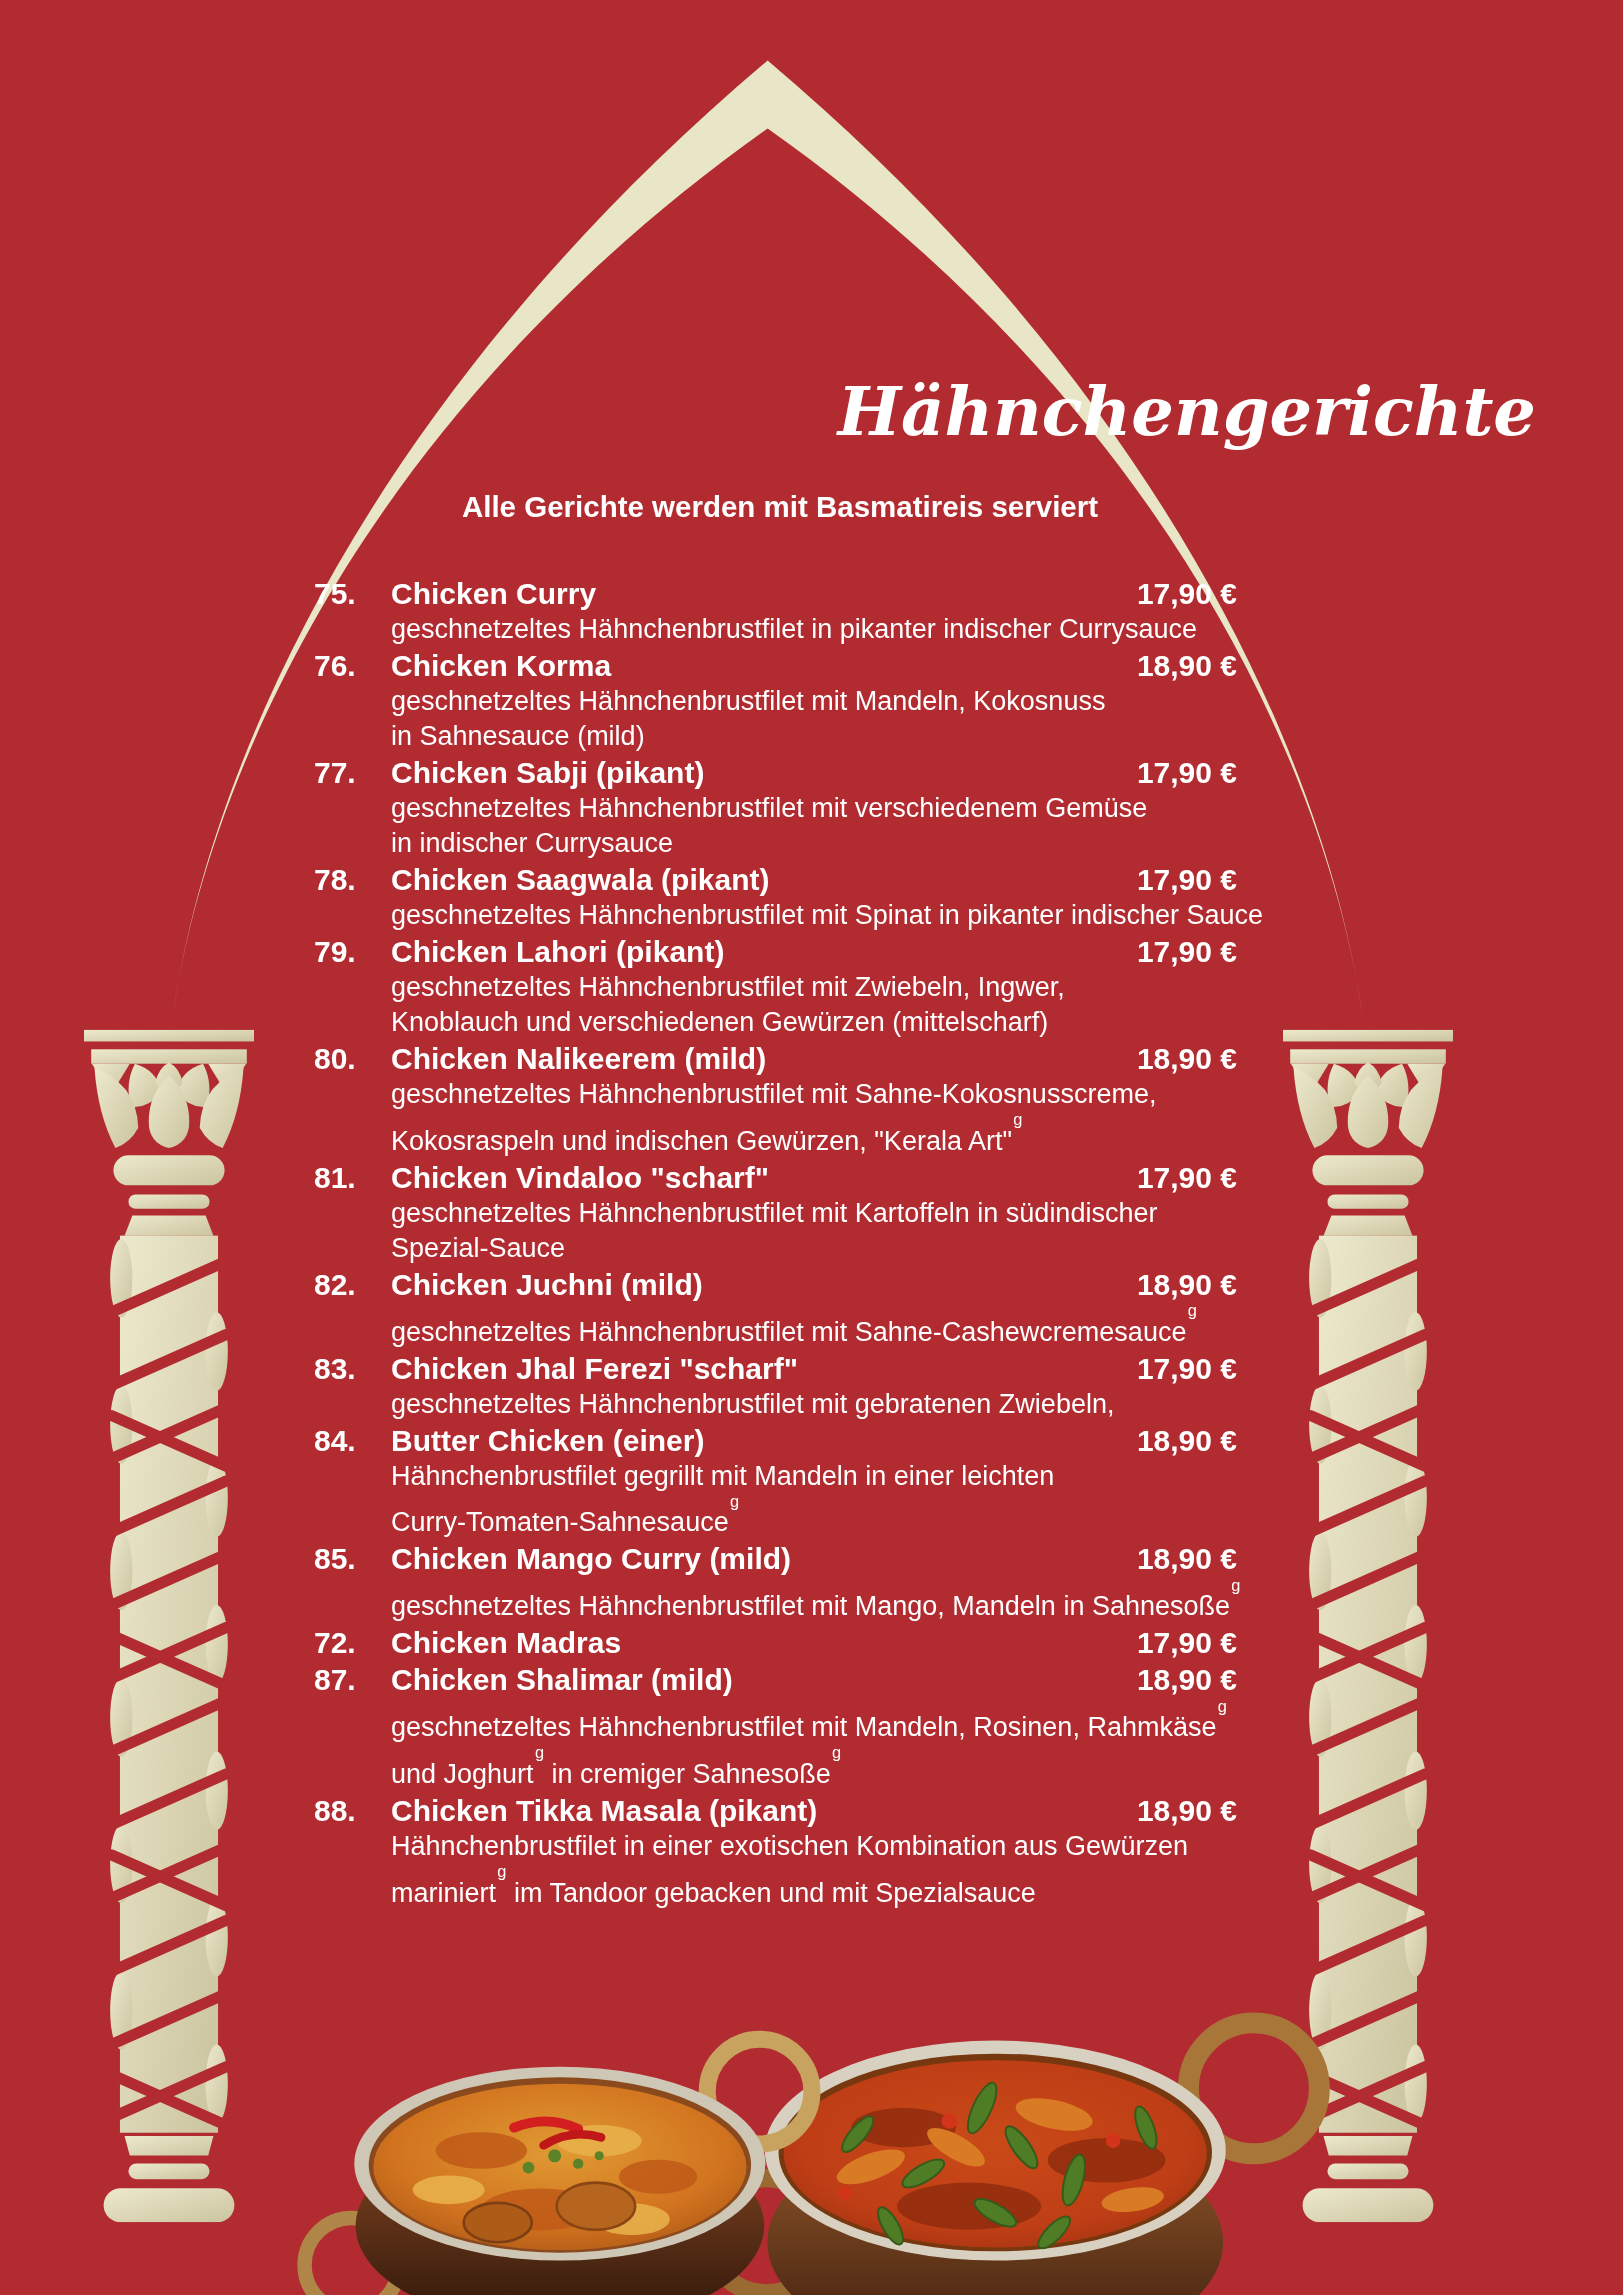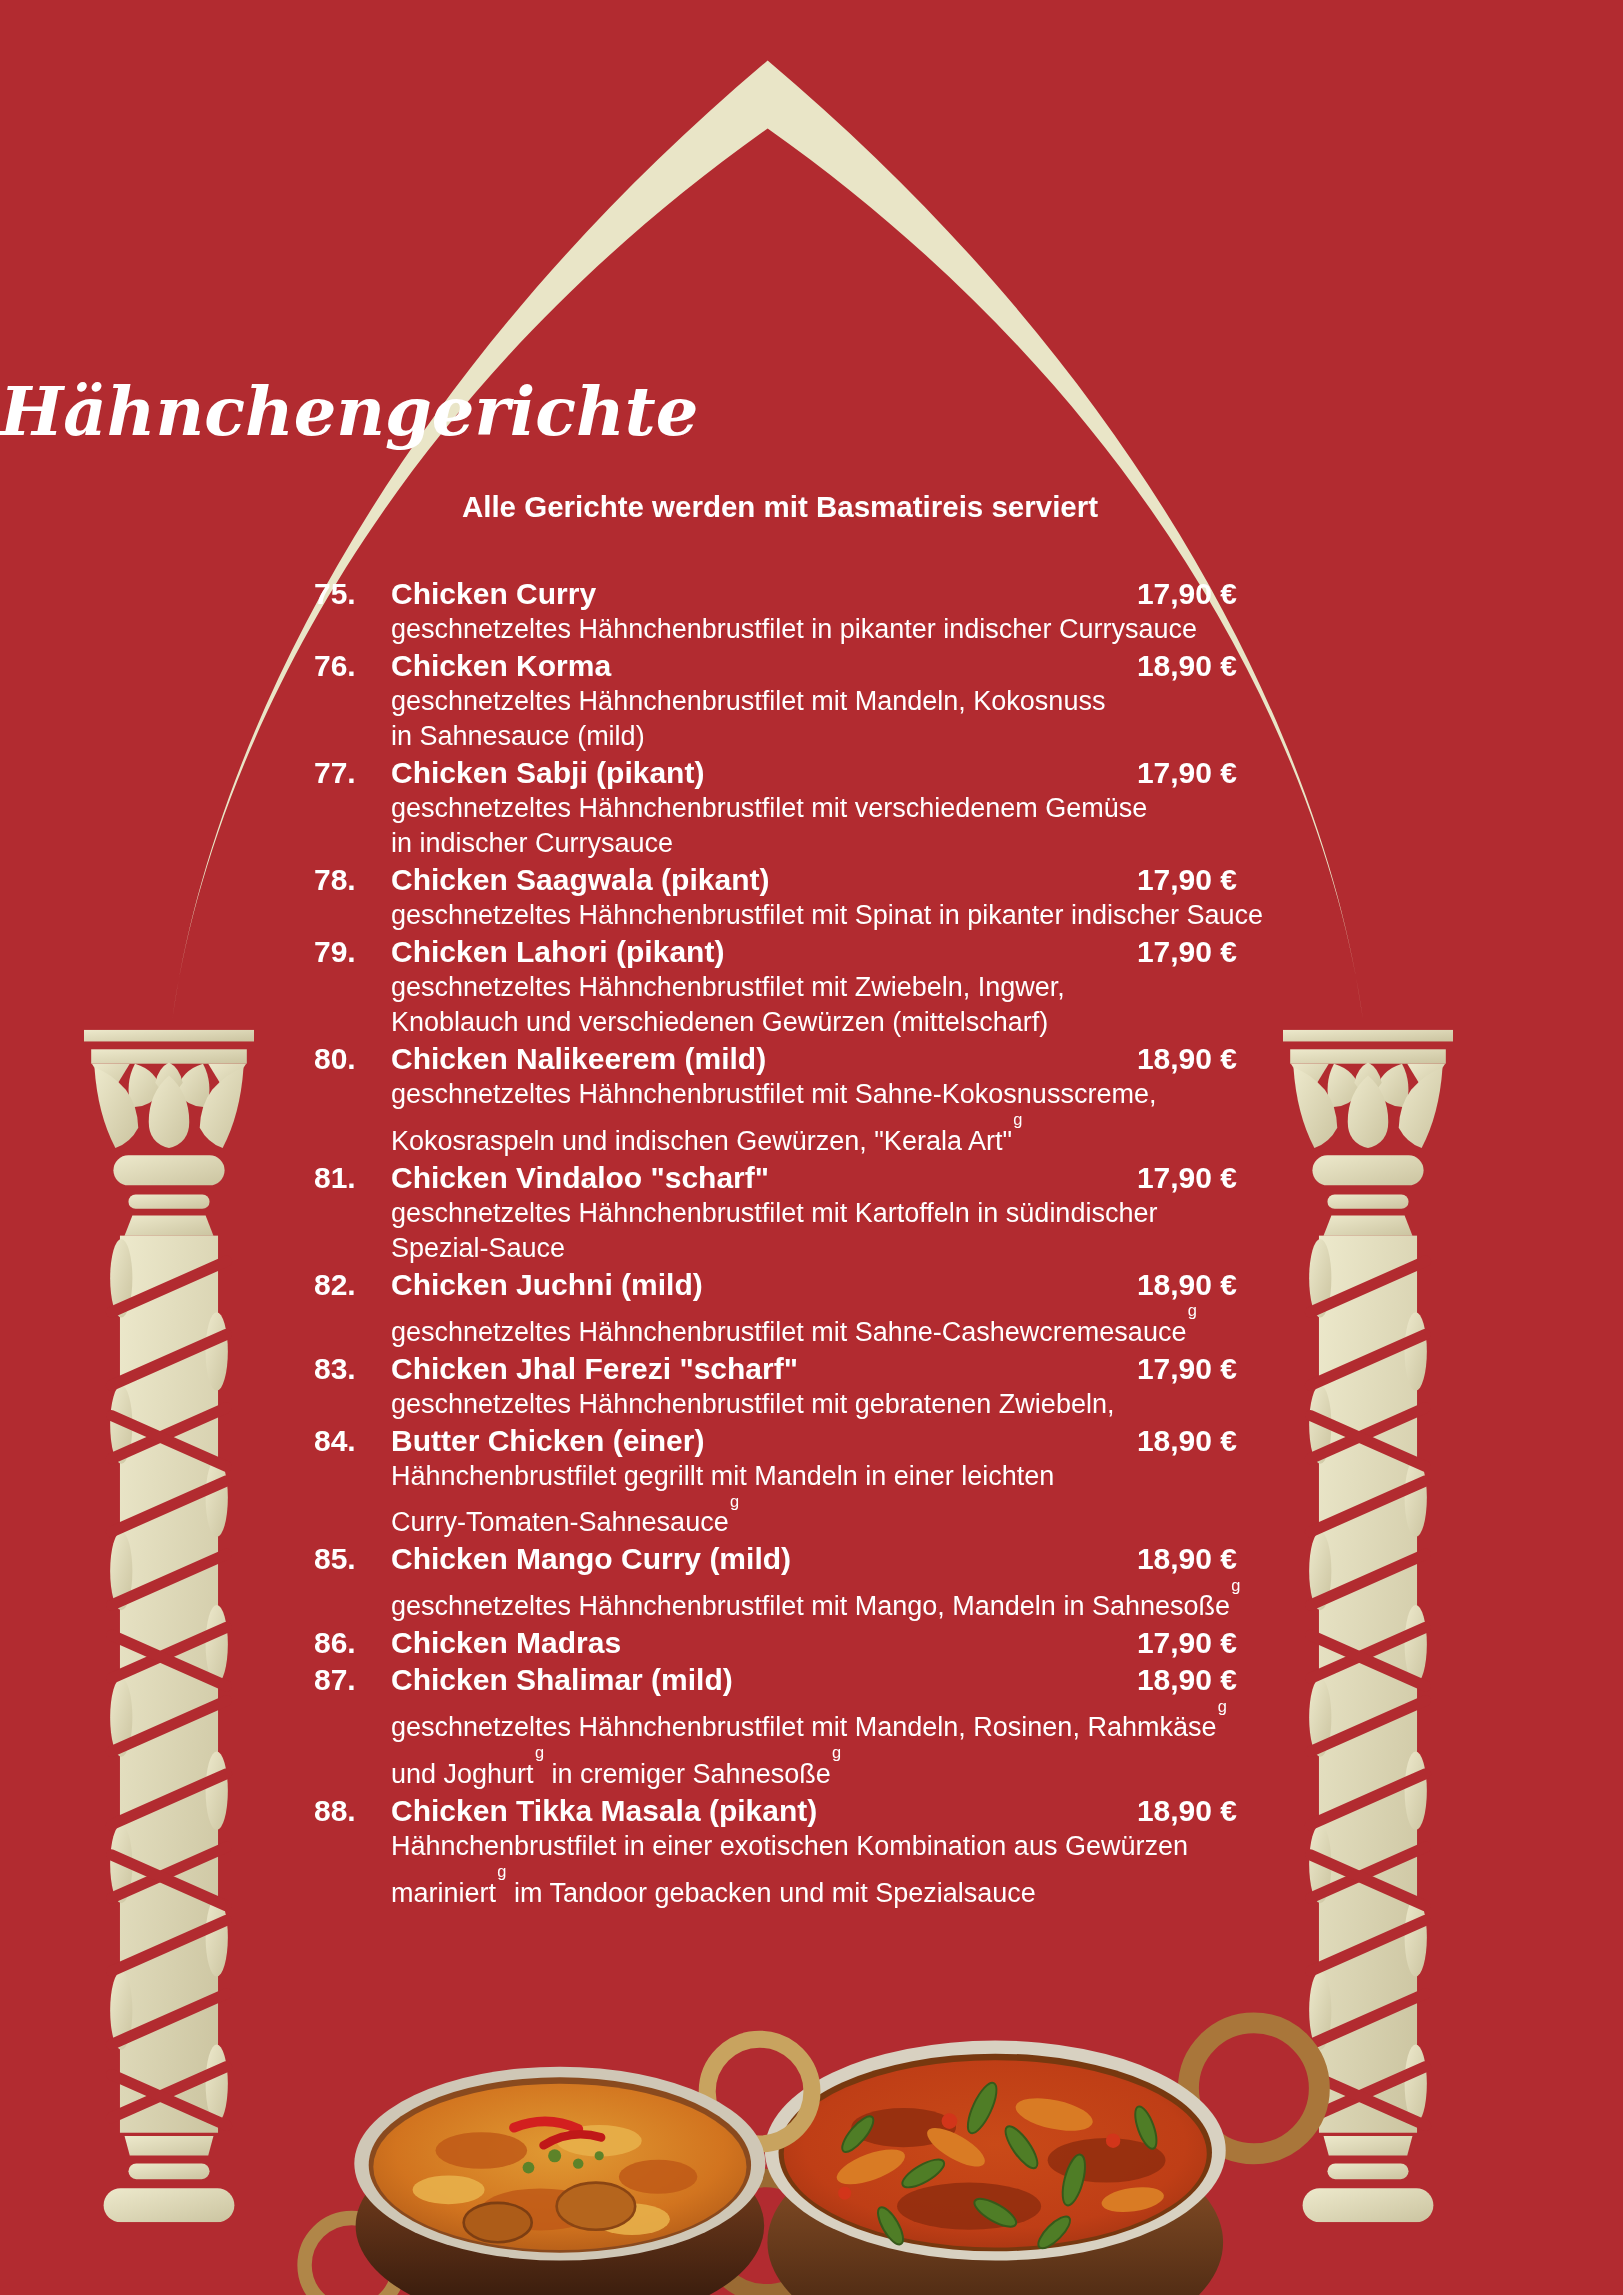--- a/index.html
+++ b/index.html
@@ -7,21 +7,21 @@
   }
   html,body{margin:0;padding:0;}
   body{width:1623px;height:2295px;overflow:hidden;background:var(--bg);
        font-family:"Liberation Sans",sans-serif;color:var(--text);position:relative;}
   .page{position:absolute;inset:0;overflow:hidden;}
   svg{display:block;}
   .cream{fill:var(--cream);}
   .creamGrad{fill:url(#colGrad);}
   .redgap{stroke:var(--bg);fill:none;}
 
-  .title-wrap{position:absolute;left:0;top:374px;width:1536px;text-align:left;}
+  .title-wrap{position:absolute;left:0;top:374px;width:1536px;text-align:right;}
   .title{font-family:"DejaVu Serif","Liberation Serif",serif;font-style:italic;font-weight:bold;
          font-size:67px;line-height:1.12;color:var(--text);}
   .subtitle-wrap{position:absolute;left:12px;top:490px;width:1536px;text-align:center;}
   .subtitle{font-size:29.5px;font-weight:bold;letter-spacing:0px;}
 
   .menu-list{position:absolute;left:314px;top:564px;width:923px;margin-top:11px;}
   .item{margin:0;}
   .name-row{display:flex;align-items:baseline;line-height:37px;font-weight:bold;font-size:30px;}
   .num{width:77px;flex:0 0 77px;}
   .nm{flex:1 1 auto;white-space:nowrap;}
@@ -211,21 +211,21 @@
       <div class="item">
         <div class="name-row">
           <span class="num">85.</span>
           <span class="nm">Chicken Mango Curry (mild)</span>
           <span class="pr">18,90 €</span>
         </div>
         <div class="dline has-sup"><span>geschnetzeltes Hähnchenbrustfilet mit Mango, Mandeln in Sahnesoße</span><sup>g</sup></div>
       </div>
       <div class="item">
         <div class="name-row">
-          <span class="num">86.</span>
+          <span class="num">72.</span>
           <span class="nm">Chicken Madras</span>
           <span class="pr">17,90 €</span>
         </div>
       </div>
       <div class="item">
         <div class="name-row">
           <span class="num">87.</span>
           <span class="nm">Chicken Shalimar (mild)</span>
           <span class="pr">18,90 €</span>
         </div>

